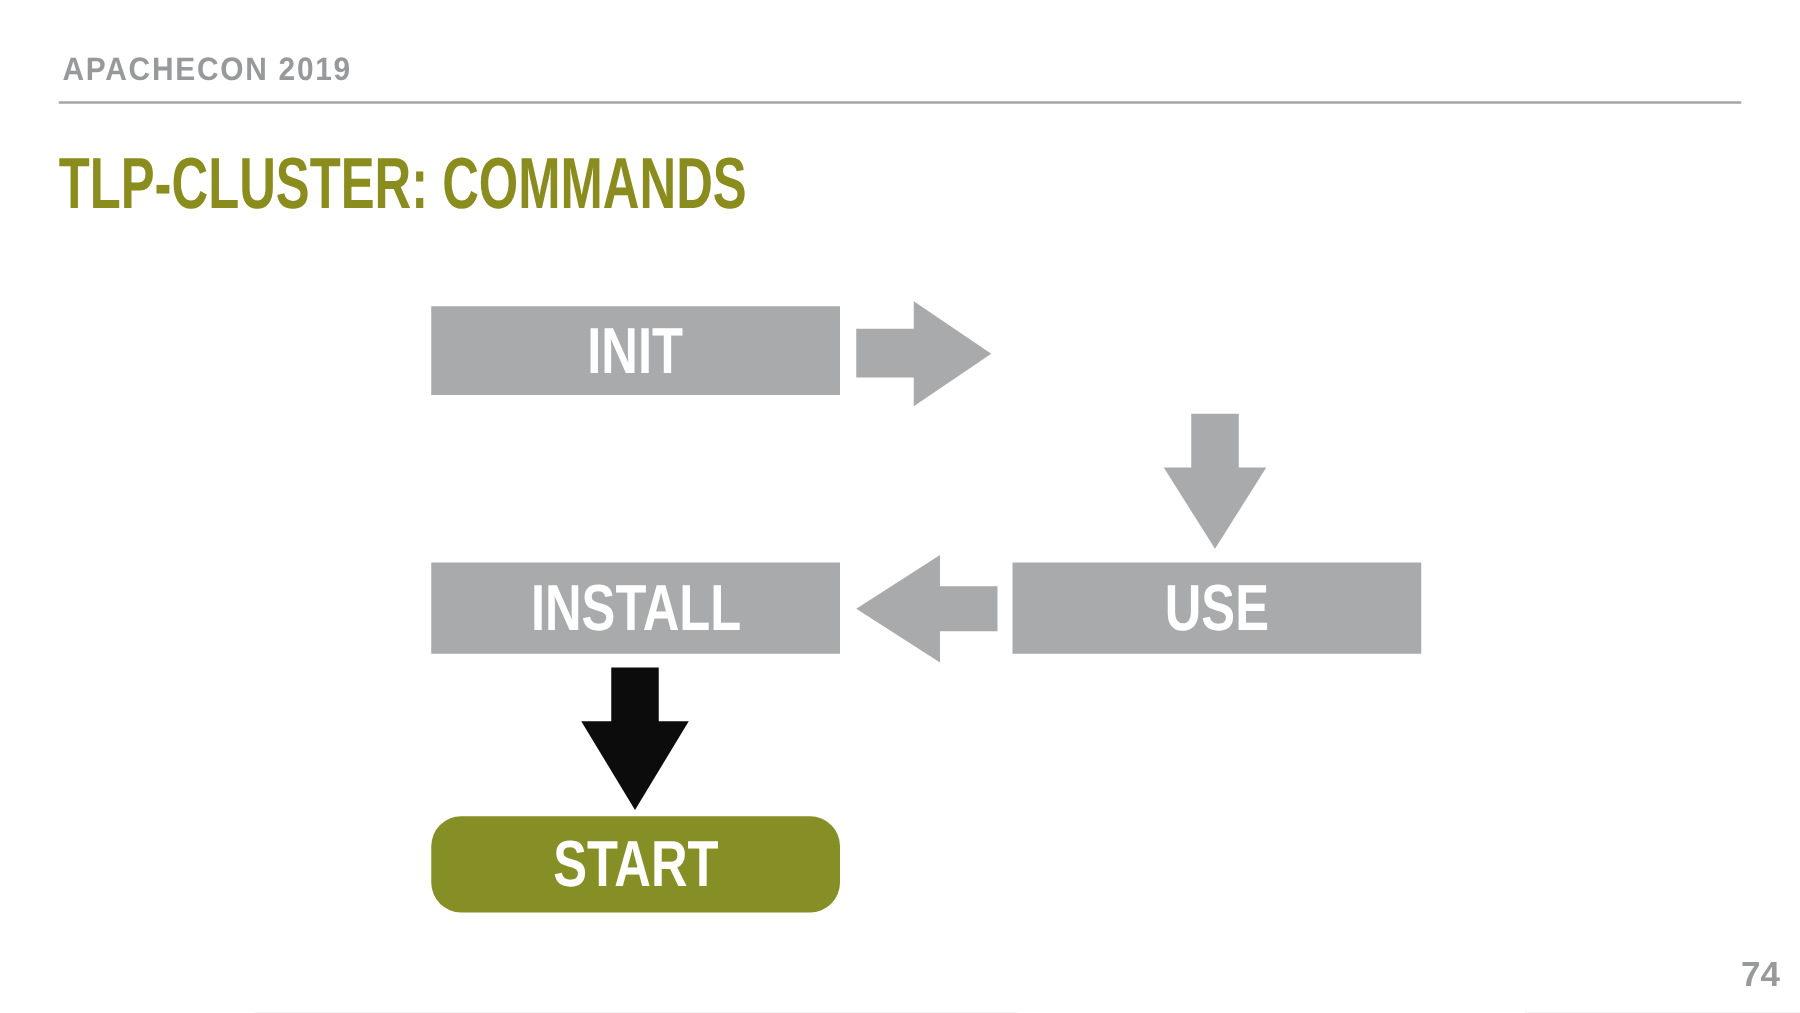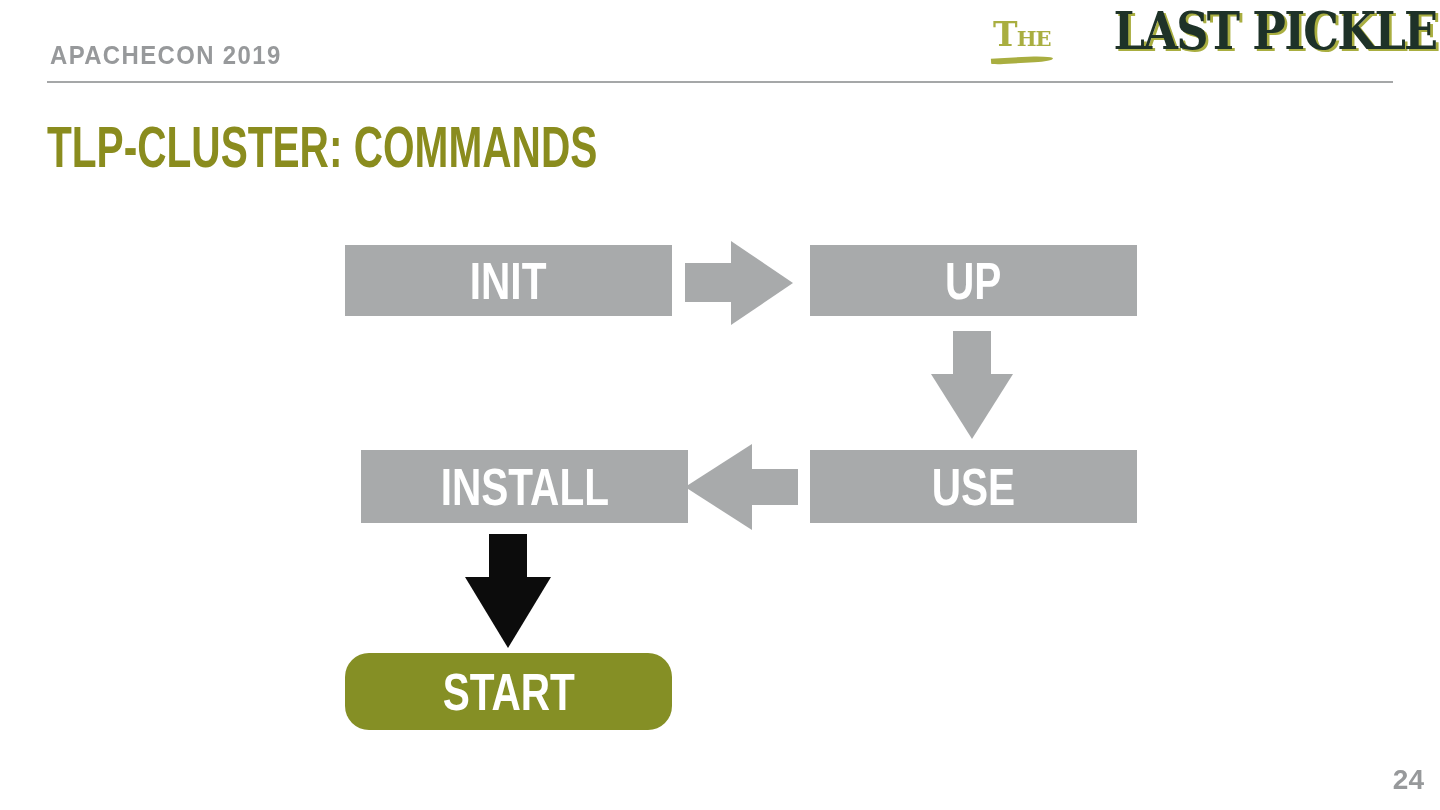--- a/index.html
+++ b/index.html
@@ -117,21 +117,21 @@
     font-weight: 700;
     font-size: 52px;
     line-height: 1;
     transform: scaleX(0.78);
     transform-origin: center center;
     white-space: nowrap;
   }
 
   .pos-init    { left: 345px; top: 245px; }
   .pos-up      { left: 810px; top: 245px; }
-  .pos-install { left: 345px; top: 450px; height: 73px; margin-left: 16px; }
+  .pos-install { left: 345px; top: 450px; height: 73px; }
   .pos-use     { left: 810px; top: 450px; height: 73px; text-align: right; }
   .pos-start   { left: 345px; top: 653px; height: 77px; }
 
   .arrow { position: absolute; }
   .arrow-shaft { position: absolute; background: #a8aaab; }
   .arrow-head  { position: absolute; width: 0; height: 0; }
 
   
   .arr-right .arrow-shaft { left: 685px; top: 263px; width: 48px; height: 39px; }
   .arr-right .arrow-head {
@@ -178,46 +178,36 @@
     color: #97999b;
   }
 </style>
 </head>
 <body>
 
 <div class="slide">
 
   <div class="event-label">APACHECON 2019</div>
 
-  <div class="logo">
-    <span class="logo-the">
-      <span class="logo-the-text">THE</span>
-      <span class="logo-the-swoosh"></span>
-    </span>
-    <span class="logo-wordmark">LAST PICKLE</span>
-  </div>
 
   <div class="header-divider"></div>
 
   <h1 class="slide-title">TLP-CLUSTER: COMMANDS</h1>
 
   <div class="diagram">
 
     <div class="flow-node node-gray pos-init">
       <span class="node-label">INIT</span>
     </div>
 
     <div class="arrow arr-right">
       <span class="arrow-shaft"></span>
       <span class="arrow-head"></span>
     </div>
 
-    <div class="flow-node node-gray pos-up">
-      <span class="node-label">UP</span>
-    </div>
 
     <div class="arrow arr-down-gray">
       <span class="arrow-shaft"></span>
       <span class="arrow-head"></span>
     </div>
 
     <div class="flow-node node-gray pos-use">
       <span class="node-label">USE</span>
     </div>
 
@@ -234,15 +224,15 @@
       <span class="arrow-shaft"></span>
       <span class="arrow-head"></span>
     </div>
 
     <div class="flow-node node-olive pos-start">
       <span class="node-label">START</span>
     </div>
 
   </div>
 
-  <div class="page-number">24</div>
+  <div class="page-number">74</div>
 
 </div>
 
 </body></html>

